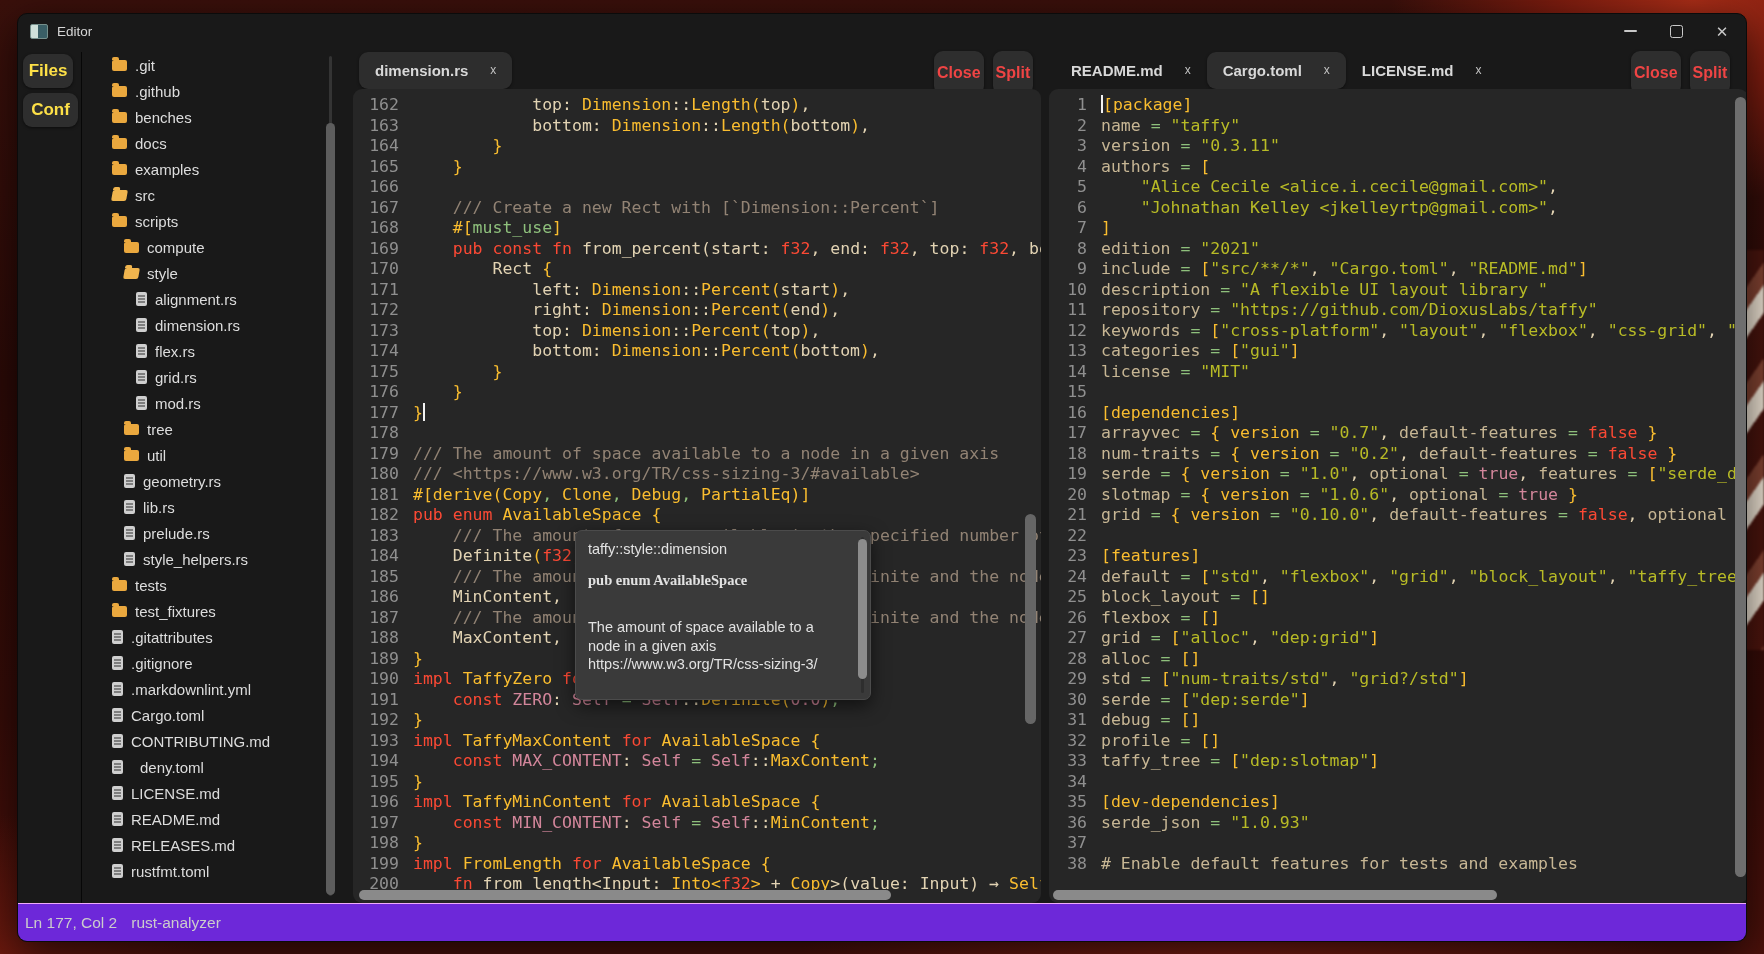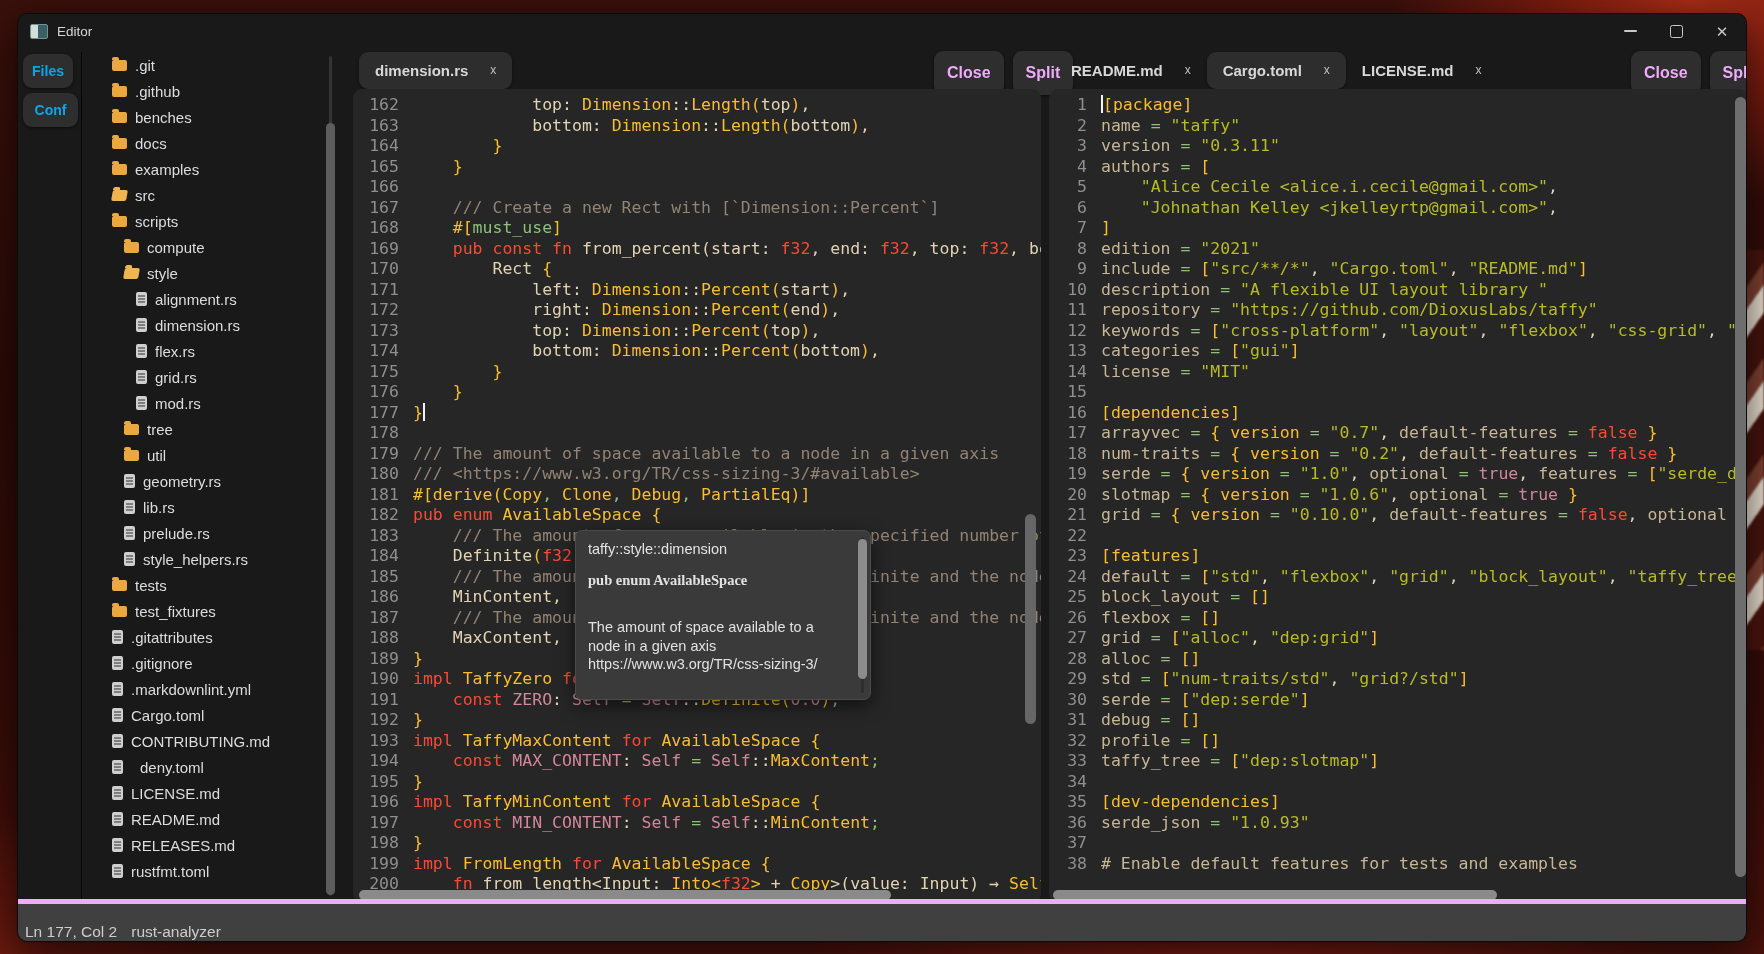--- a/index.html
+++ b/index.html
@@ -21,22 +21,22 @@
   .titlebar{position:absolute;left:0;top:0;width:100%;height:34px;display:flex;align-items:center;}
   .title-icon{width:16px;height:13px;margin-left:12px;border-radius:2px;border:1px solid #76908c;
           background:linear-gradient(90deg,#cfe0da 0 45%,#3a5f66 45% 100%);}
   .title-text{margin-left:9px;font-size:13.5px;color:#d6d6d6;}
   .win-controls{position:absolute;right:14px;top:0;height:34px;display:flex;align-items:center;gap:26px;}
   .wc{width:20px;height:20px;display:flex;align-items:center;justify-content:center;color:#c9c9c9;cursor:default;}
   .wc-min{width:13px;height:2px;background:#c9c9c9;border-radius:1px;}
   .wc-max{width:11px;height:11px;border:1.6px solid #c9c9c9;border-radius:2.5px;}
   .wc-close{font-size:15px;line-height:15px;}
   
-  .side-btn{position:absolute;left:5px;background:#2e2e2e;color:#0ea5e9;border-radius:9px;
-          font-size:14px;font-weight:600;display:flex;align-items:center;justify-content:center;
+  .side-btn{position:absolute;left:5px;background:#2e2e2e;color:#fde047;border-radius:9px;
+          font-size:17px;font-weight:600;display:flex;align-items:center;justify-content:center;
           box-shadow:0 1px 3px rgba(0,0,0,.55);}
   #btn-files{top:40px;width:50px;height:34px;}
   #btn-conf{top:79px;width:55px;height:34px;}
   
   .tree{position:absolute;left:63px;top:38px;width:268px;height:852px;border-left:1px solid #070707;overflow:hidden;}
   .tree-item{position:relative;height:26px;display:flex;align-items:center;color:#dddddd;font-size:15px;}
   .tree-label{margin-left:8px;white-space:nowrap;}
   .ic-folder{width:15px;height:11px;border-radius:2px;position:relative;flex:none;}
   .ic-folder::before{content:"";position:absolute;left:0;top:-3px;width:7px;height:3px;
           border-radius:2px 2px 0 0;background:inherit;}
@@ -47,21 +47,21 @@
           box-shadow:0 3px 0 #7e7e7e,0 6px 0 #7e7e7e;}
   .tree-scroll{position:absolute;left:311px;top:42px;width:3px;height:840px;background:#343434;border-radius:2px;}
   .tree-thumb{position:absolute;left:308px;top:109px;width:9px;height:772px;background:#5d5d5d;border-radius:5px;}
   
   .pane-tabs{position:absolute;height:38px;display:flex;align-items:center;}
   .tab{display:flex;align-items:center;height:37px;padding:0 16px;border-radius:9px;
        color:#d8d8d8;font-size:15px;font-weight:600;white-space:nowrap;}
   .tab.active{background:#2d2d2d;box-shadow:0 1px 3px rgba(0,0,0,.45);}
   .tab .x{margin-left:22px;font-size:12px;color:#c2c2c2;font-weight:400;}
   .pane-actions{position:absolute;display:flex;gap:9px;}
-  .act-btn{background:#2e2e2e;color:#f0abfc;border-radius:9px;height:44px;padding:0 13px;
+  .act-btn{background:#2e2e2e;color:#ef4444;border-radius:9px;height:44px;padding:0 3px;
        display:flex;align-items:center;font-size:16px;font-weight:700;box-shadow:0 1px 3px rgba(0,0,0,.55);}
   .code-panel{position:absolute;top:75px;height:814px;background:#262626;border-radius:9px;overflow:hidden;}
   #center-panel{left:335px;width:688px;}
   #right-panel{left:1031px;width:699px;}
   .code-lines{position:absolute;left:0;top:6px;width:100%;}
   .code-line{display:flex;height:20.5px;line-height:20.5px;
        font-family:"DejaVu Sans Mono",monospace;font-size:16.5px;white-space:pre;}
   .ln{flex:none;text-align:right;color:#8f8f8f;}
   #center-panel .ln{width:46px;padding-right:14px;}
   #right-panel .ln{width:38px;padding-right:14px;}
@@ -79,22 +79,22 @@
        border:1px solid #4b4b4b;border-radius:7px;box-shadow:0 6px 18px rgba(0,0,0,.55);
        color:#e2e2e2;font-size:14.5px;overflow:hidden;}
   .tooltip .tt-inner{padding:8px 24px 8px 12px;}
   .tt-path{margin-top:2px;}
   .tt-sig{margin-top:15px;font-weight:600;font-family:Liberation Serif, serif;}
   .tt-desc{margin-top:29px;line-height:18.5px;width:250px;}
   .tt-url{line-height:18.5px;}
   .tt-scroll-track{position:absolute;right:6px;top:6px;width:3px;height:156px;background:#2e2e2e;border-radius:2px;}
   .tt-thumb{position:absolute;right:3px;top:8px;width:9px;height:140px;background:#8c8c8c;border-radius:5px;}
   
-  .statusbar{position:absolute;left:0;bottom:0;width:100%;height:37px;background:#404040;
-       border-top:5px solid #f0abfc;display:flex;align-items:flex-end;color:#cccccc;font-size:15.5px;}
+  .statusbar{position:absolute;left:0;bottom:0;width:100%;height:37px;background:#6d28d9;
+       border-top:1px solid #f0abfc;display:flex;align-items:center;color:#cccccc;font-size:15.5px;}
   .statusbar span{margin-left:7px;}
   .statusbar .ls{margin-left:14px;}
 </style>
 </head>
 <body>
 
 <div class="stage">
   <div class="wp-stripes"></div>
 
   <div class="window">

